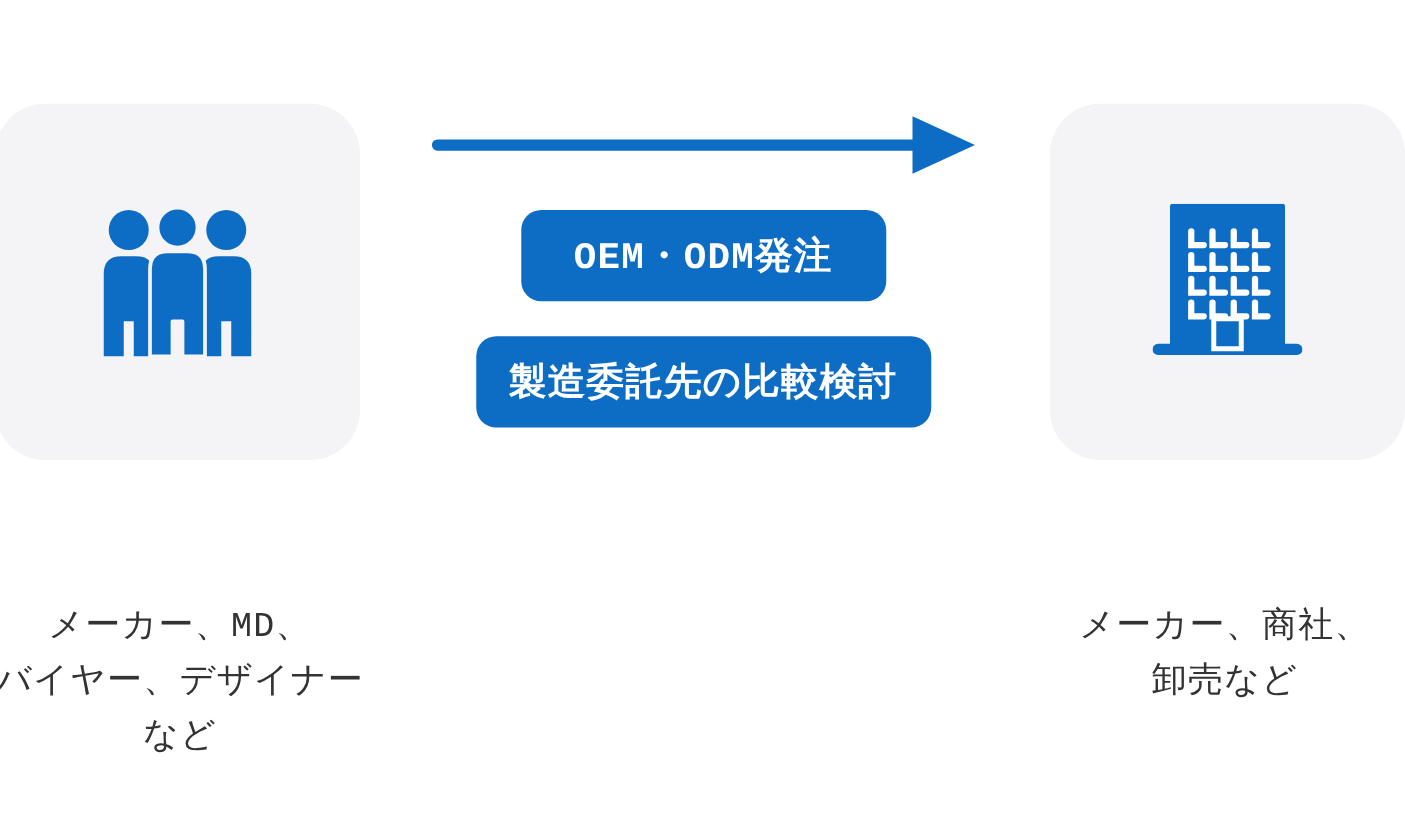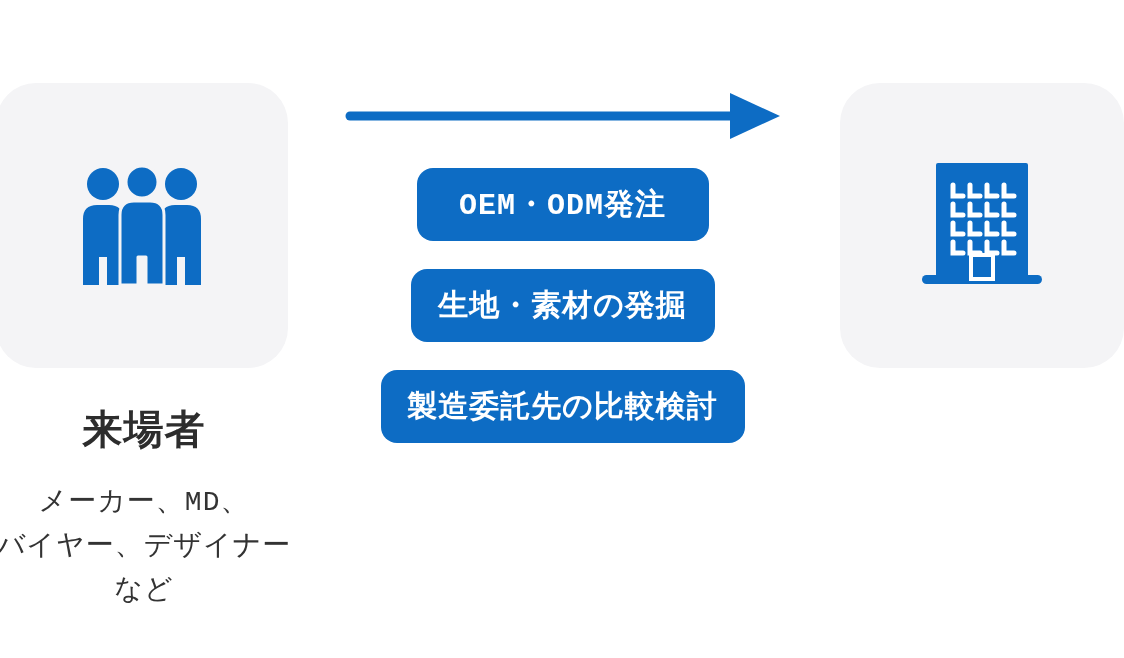--- a/index.html
+++ b/index.html
@@ -87,21 +87,20 @@
 
   <div class="arrow-wrap">
     <svg width="440" height="52" viewBox="0 0 440 52" aria-hidden="true">
       <line x1="10" y1="26" x2="396" y2="26" stroke="#0d6cc4" stroke-width="9" stroke-linecap="round"></line>
       <polygon points="390,3 440,26 390,49" fill="#0d6cc4"></polygon>
     </svg>
   </div>
 
   <div class="pills">
     <div class="pill pill-1">OEM・ODM発注</div>
-    <div class="pill pill-2">生地・素材の発掘</div>
     <div class="pill pill-3">製造委託先の比較検討</div>
   </div>
 
   <div class="card right">
     <span class="icon-box">
       <svg width="120" height="126" viewBox="0 0 120 126" aria-hidden="true">
         <g fill="#0d6cc4">
           <rect x="14" y="0" width="92" height="118" rx="2"></rect>
           <rect x="0" y="112" width="120" height="9" rx="4.5"></rect>
         </g>
@@ -123,21 +122,24 @@
             <path d="M48 79 V90 H58"></path>
             <path d="M65 79 V90 H75"></path>
             <path d="M82 79 V90 H92"></path>
         </g>
 
         <rect x="49" y="92" width="22" height="24" fill="#0d6cc4" stroke="#ffffff" stroke-width="4"></rect>
       </svg>
     </span>
   </div>
 
-  <div class="entity-title left">来場者</div>
   <div class="entity-desc left">
     <div>メーカー、MD、</div>
     <div>バイヤー、デザイナー</div>
     <div>など</div>
   </div>
 
+  <div class="entity-desc right">
+    <div>メーカー、商社、</div>
+    <div>卸売など</div>
+  </div>
 
 </div>
 
 </body></html>

